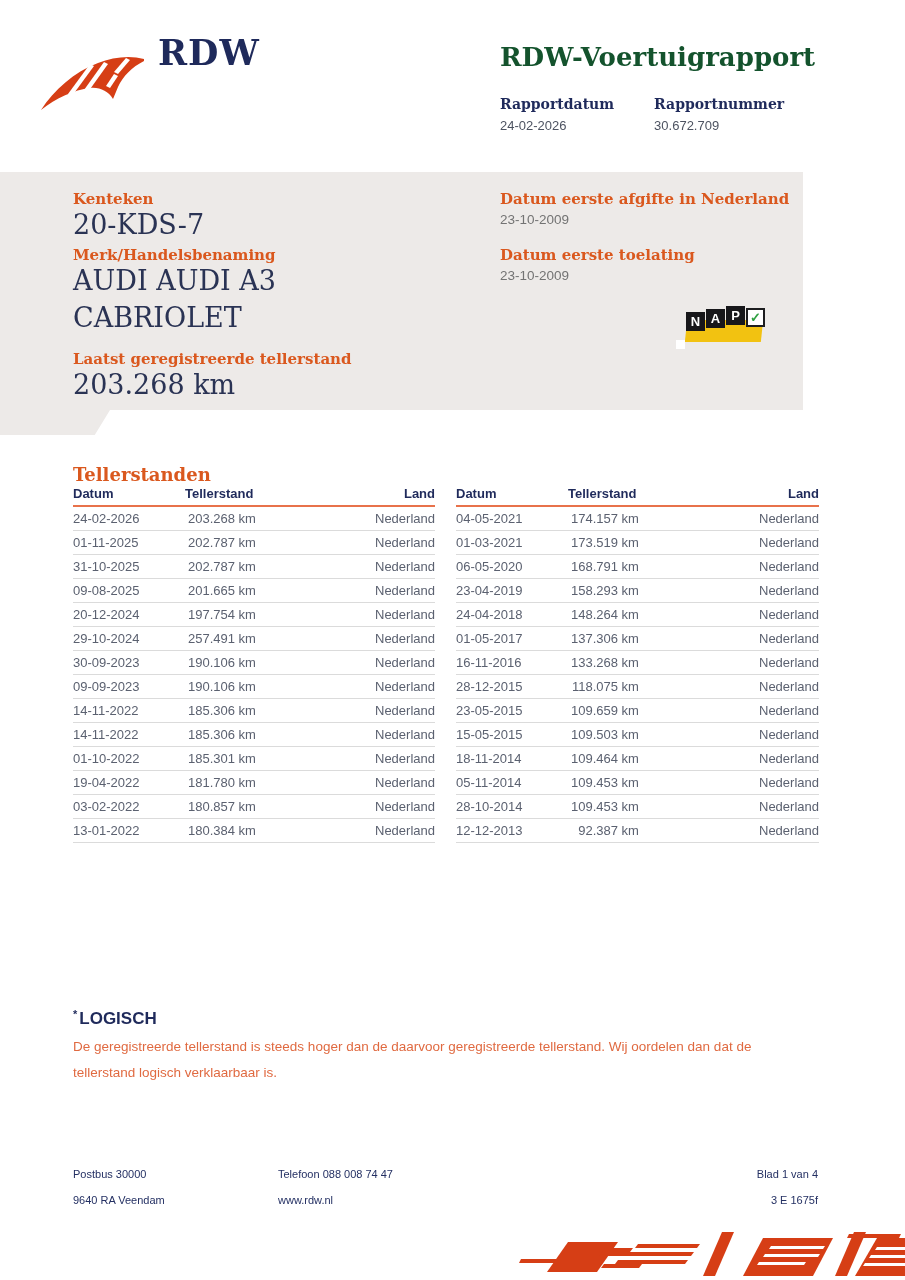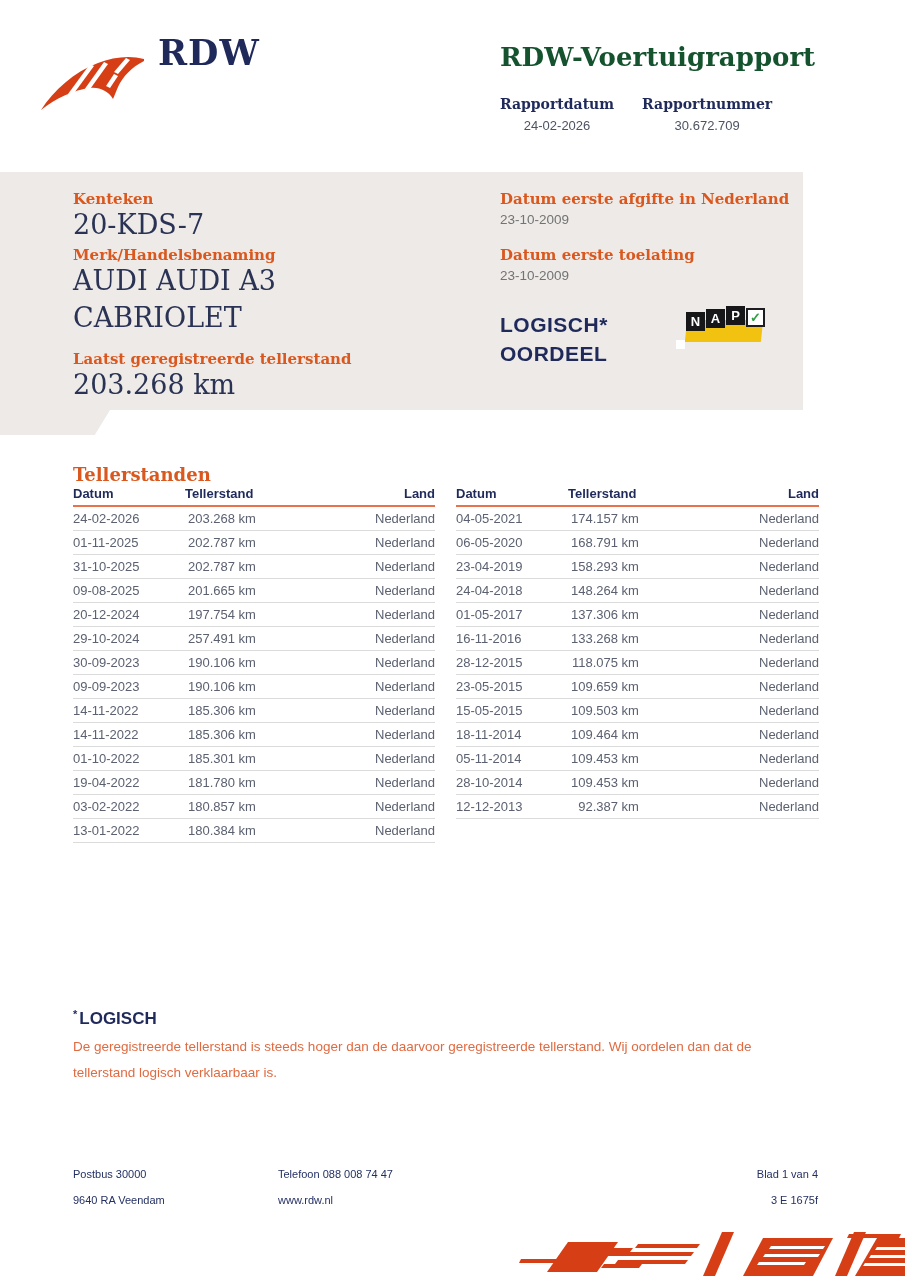--- a/index.html
+++ b/index.html
@@ -5,21 +5,21 @@
   html,body{margin:0;padding:0;background:#fff;}
   .page{position:relative;width:905px;height:1280px;background:#ffffff;overflow:hidden;
         font-family:"Liberation Sans",sans-serif;}
 
   
   .logo-wing{position:absolute;left:38px;top:42px;width:110px;height:72px;}
   .logo-word{position:absolute;left:158px;top:32px;font-family:"DejaVu Serif",serif;
              font-weight:bold;font-size:35px;color:#1F2A5B;letter-spacing:1px;}
   .doc-title{position:absolute;left:500px;top:42px;font-family:"DejaVu Serif",serif;
              font-weight:bold;font-size:26px;color:#14532d;}
-  .meta{position:absolute;left:500px;top:96px;display:flex;gap:28px;text-align:center;}
+  .meta{position:absolute;left:500px;top:96px;display:flex;gap:40px;}
   .meta .lbl{font-family:"DejaVu Serif",serif;font-weight:bold;font-size:14px;color:#1F2A5B;}
   .meta .val{font-size:13px;color:#4D5361;margin-top:6px;}
 
   
   .panel{position:absolute;left:0;top:172px;width:803px;height:263px;background:#EDEAE8;
          clip-path:polygon(0 0,100% 0,100% 90.5%,13.7% 90.5%,11.8% 100%,0 100%);}
   .panel .olabel{position:absolute;font-family:"DejaVu Serif",serif;font-weight:bold;
                  font-size:15px;color:#DA581E;}
   .panel .bigval{position:absolute;font-family:"DejaVu Serif",serif;font-size:27px;
                  color:#2A3354;line-height:37px;}
@@ -105,24 +105,20 @@
 
     <div class="olabel" style="left:73px;top:178px;">Laatst geregistreerde tellerstand</div>
     <div class="bigval" style="left:73px;top:194px;">203.268 km</div>
 
     <div class="olabel" style="left:500px;top:18px;">Datum eerste afgifte in Nederland</div>
     <div class="smval" style="left:500px;top:40px;">23-10-2009</div>
 
     <div class="olabel" style="left:500px;top:74px;">Datum eerste toelating</div>
     <div class="smval" style="left:500px;top:96px;">23-10-2009</div>
 
-    <div class="oordeel">
-      <span>LOGISCH*</span><br>
-      <span>OORDEEL</span>
-    </div>
 
     <div class="nap">
       <div class="nap-bg"></div>
       <div class="nap-sq"></div>
       <span class="nap-tile" style="left:12px;top:8px;">N</span>
       <span class="nap-tile" style="left:32px;top:5px;">A</span>
       <span class="nap-tile" style="left:52px;top:2px;">P</span>
       <span class="nap-tile check" style="left:72px;top:4px;">✓</span>
     </div>
   </div>
@@ -216,20 +212,25 @@
       <tr>
         <th class="c-datum">Datum</th>
         <th class="c-tell">Tellerstand</th>
         <th class="c-land h-land">Land</th>
       </tr>
     </thead>
     <tbody>
         <tr>
           <td class="c-datum">04-05-2021</td>
           <td class="c-tell"><span class="num">174.157</span> km</td>
+          <td class="c-land">Nederland</td>
+        </tr>
+        <tr>
+          <td class="c-datum">01-03-2021</td>
+          <td class="c-tell"><span class="num">173.519</span> km</td>
           <td class="c-land">Nederland</td>
         </tr>
         <tr>
           <td class="c-datum">06-05-2020</td>
           <td class="c-tell"><span class="num">168.791</span> km</td>
           <td class="c-land">Nederland</td>
         </tr>
         <tr>
           <td class="c-datum">23-04-2019</td>
           <td class="c-tell"><span class="num">158.293</span> km</td>

